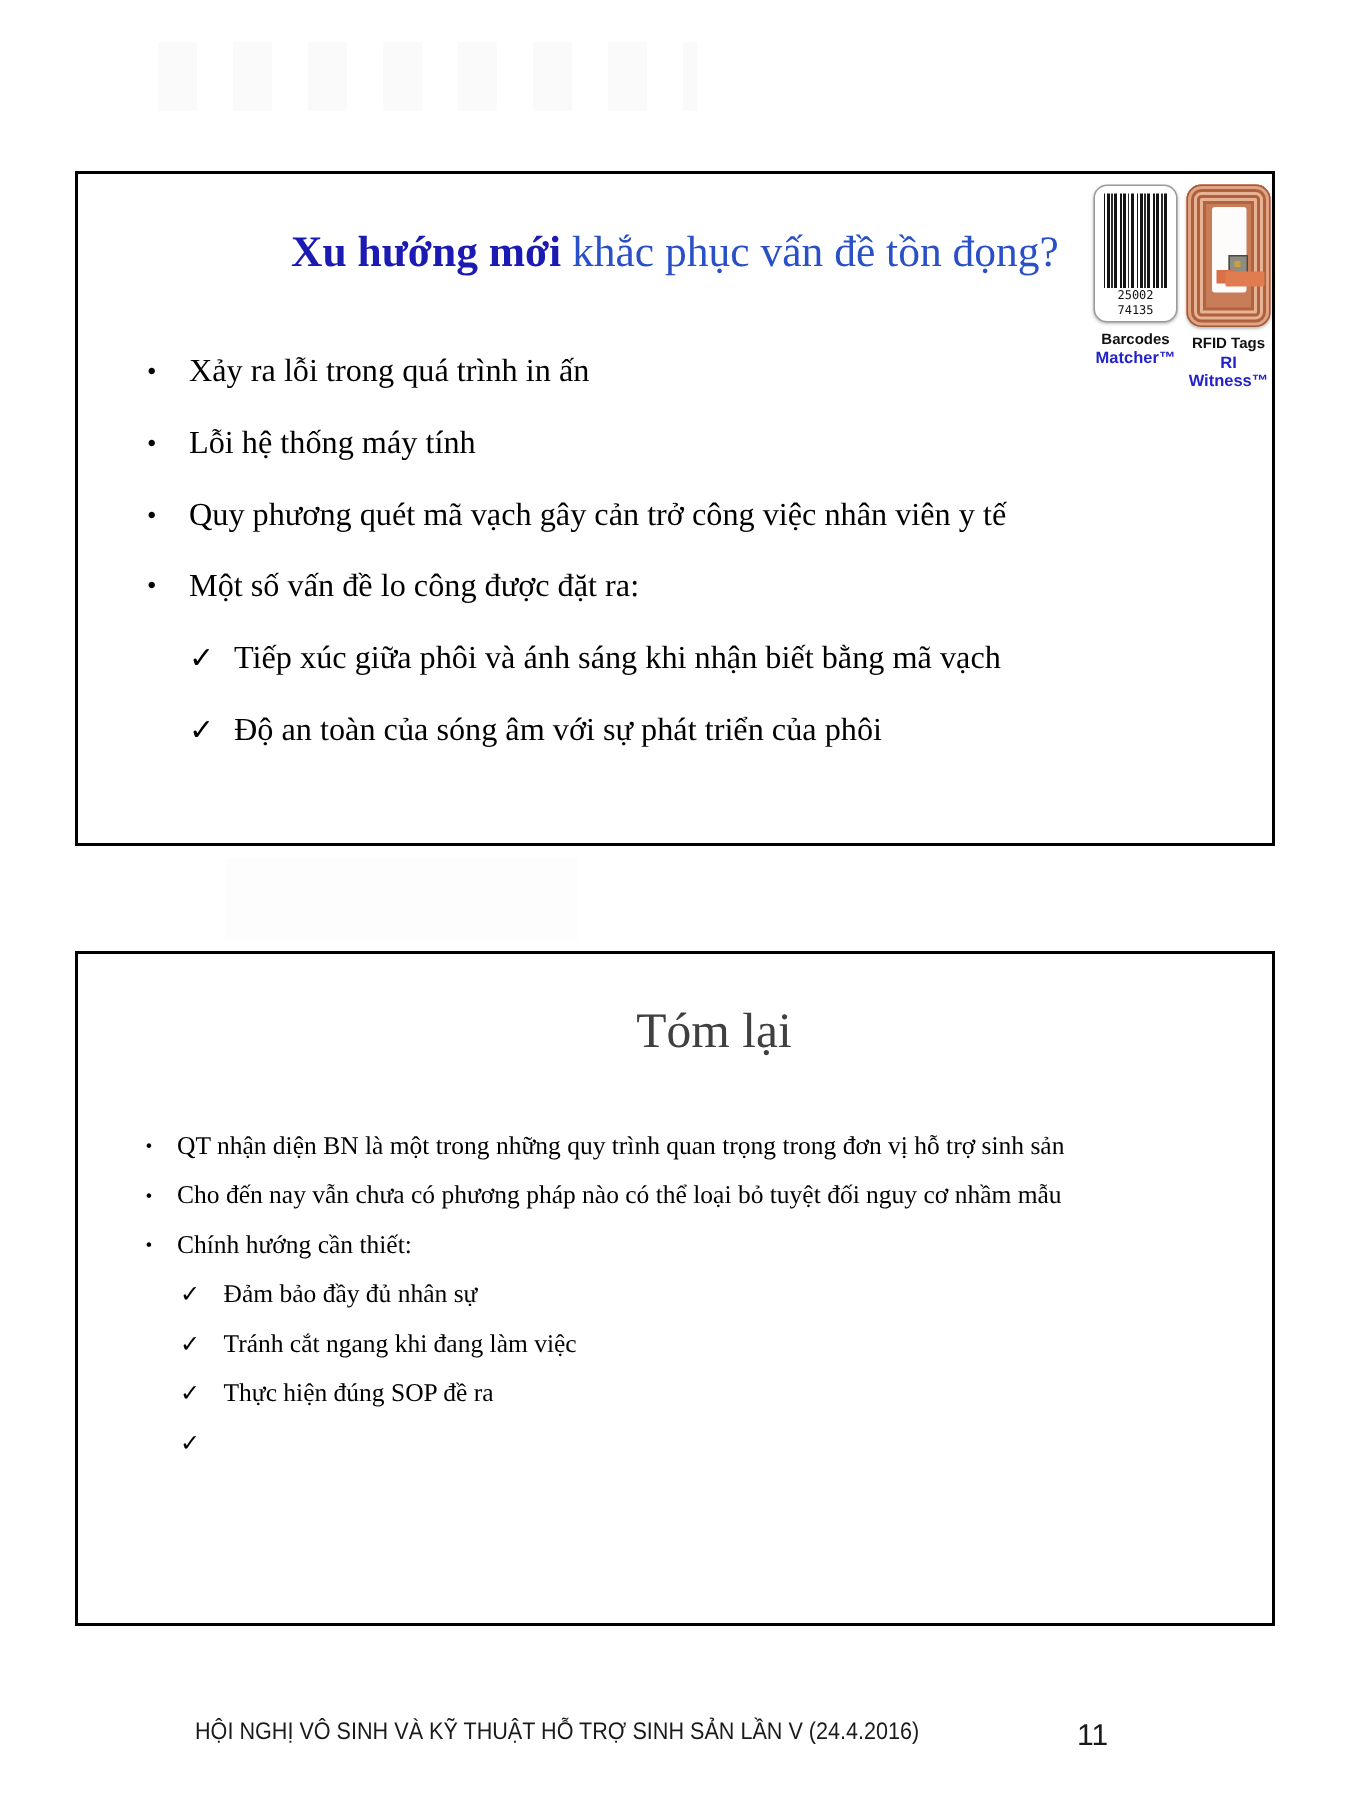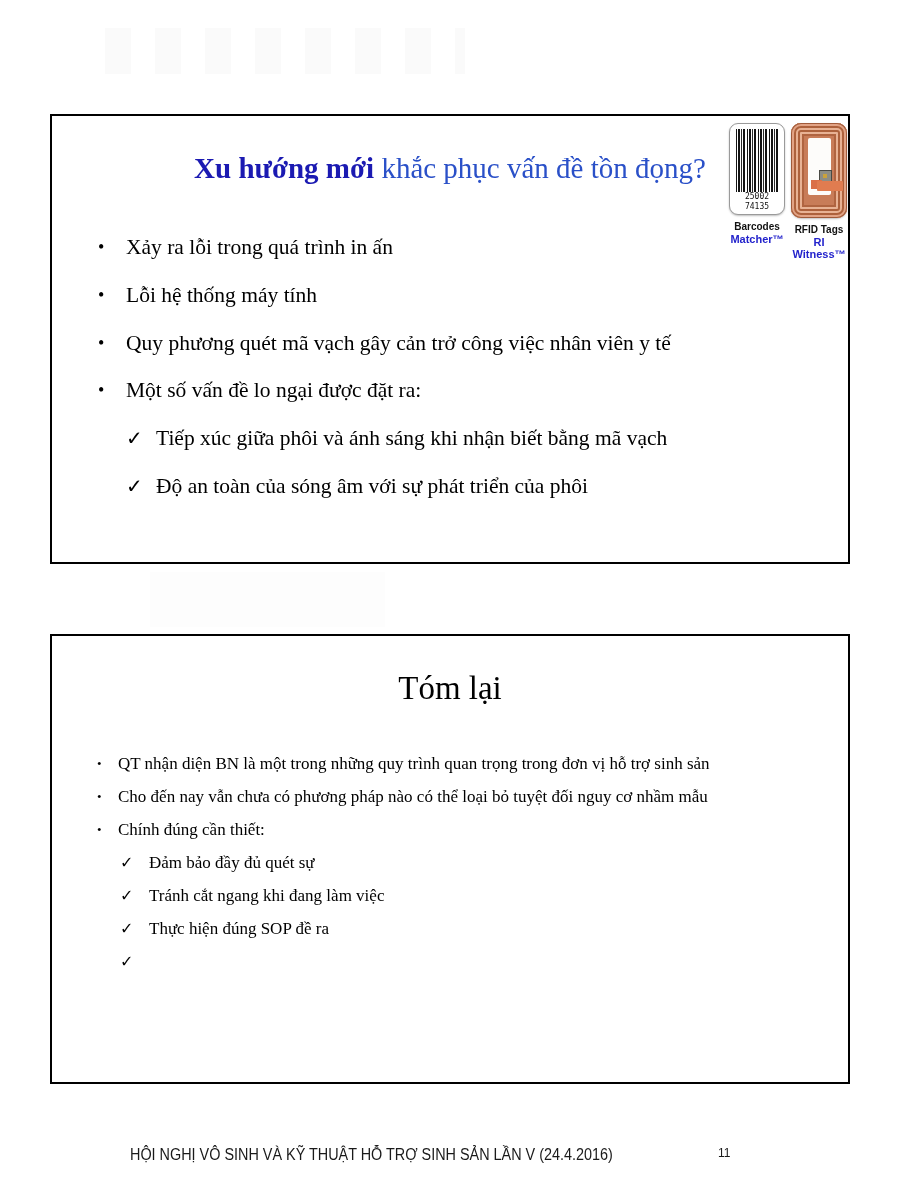--- a/index.html
+++ b/index.html
@@ -78,40 +78,40 @@
   .s1-bullet { left:46px; }
   .s1-bullet .marker { width:28px; font-size:18px; }
   .s1-check { left:74px; }
   .s1-check .marker { width:30px; font-family:"DejaVu Sans",sans-serif; font-size:20px; }
   .s1-r1 { top:117px; } .s1-r2 { top:165px; } .s1-r3 { top:213px; } .s1-r4 { top:260px; }
   .s1-c1 { top:308px; } .s1-c2 { top:356px; }
 
   
   .s2-title {
     position:absolute; top:34px; left:0; width:100%; text-align:center;
-    font-size:33px; color:#000000;
+    font-size:33px; color:#404040;padding-left:26px;
   }
   .s2-row { position:absolute; display:flex; font-size:17px; line-height:23px; white-space:nowrap; }
   .s2-bullet { left:45px; }
   .s2-bullet .marker { width:21px; font-size:13px; line-height:23px; }
   .s2-check { left:68px; }
   .s2-check .marker { width:29px; font-family:"DejaVu Sans",sans-serif; font-size:16px; }
   .s2-r1 { top:116px; } .s2-r2 { top:149px; } .s2-r3 { top:182px; }
   .s2-c1 { top:215px; } .s2-c2 { top:248px; } .s2-c3 { top:281px; }
   .s2-c4 { top:314px; font-weight:bold; }
 
   
   .footer-text {
     position:absolute; top:1146px; left:130px; white-space:nowrap;
     font-family:"Liberation Sans","DejaVu Sans",sans-serif; font-size:16px; color:#1a1a1a;
     transform:scaleX(0.9); transform-origin:left center;
   }
   .footer-page {
     position:absolute; top:1146px; left:718px;
-    font-family:"Liberation Sans","DejaVu Sans",sans-serif; font-size:12px; color:#1a1a1a;
+    font-family:"Liberation Sans","DejaVu Sans",sans-serif; font-size:20px; color:#1a1a1a;
   }
 </style>
 </head>
 <body>
 
 <div class="artifact-top"></div>
 <div class="artifact-mid"></div>
 
 <div class="slide" id="slide1">
   <div class="s1-title">
@@ -149,21 +149,21 @@
   <div class="s1-row s1-bullet s1-r2">
     <span class="marker">•</span>
     <span>Lỗi hệ thống máy tính</span>
   </div>
   <div class="s1-row s1-bullet s1-r3">
     <span class="marker">•</span>
     <span>Quy phương quét mã vạch gây cản trở công việc nhân viên y tế</span>
   </div>
   <div class="s1-row s1-bullet s1-r4">
     <span class="marker">•</span>
-    <span>Một số vấn đề lo ngại được đặt ra:</span>
+    <span>Một số vấn đề lo công được đặt ra:</span>
   </div>
   <div class="s1-row s1-check s1-c1">
     <span class="marker">✓</span>
     <span>Tiếp xúc giữa phôi và ánh sáng khi nhận biết bằng mã vạch</span>
   </div>
   <div class="s1-row s1-check s1-c2">
     <span class="marker">✓</span>
     <span>Độ an toàn của sóng âm với sự phát triển của phôi</span>
   </div>
 </div>
@@ -174,25 +174,25 @@
   <div class="s2-row s2-bullet s2-r1">
     <span class="marker">•</span>
     <span>QT nhận diện BN là một trong những quy trình quan trọng trong đơn vị hỗ trợ sinh sản</span>
   </div>
   <div class="s2-row s2-bullet s2-r2">
     <span class="marker">•</span>
     <span>Cho đến nay vẫn chưa có phương pháp nào có thể loại bỏ tuyệt đối nguy cơ nhầm mẫu</span>
   </div>
   <div class="s2-row s2-bullet s2-r3">
     <span class="marker">•</span>
-    <span>Chính đúng cần thiết:</span>
+    <span>Chính hướng cần thiết:</span>
   </div>
   <div class="s2-row s2-check s2-c1">
     <span class="marker">✓</span>
-    <span>Đảm bảo đầy đủ quét sự</span>
+    <span>Đảm bảo đầy đủ nhân sự</span>
   </div>
   <div class="s2-row s2-check s2-c2">
     <span class="marker">✓</span>
     <span>Tránh cắt ngang khi đang làm việc</span>
   </div>
   <div class="s2-row s2-check s2-c3">
     <span class="marker">✓</span>
     <span>Thực hiện đúng SOP đề ra</span>
   </div>
   <div class="s2-row s2-check s2-c4">

